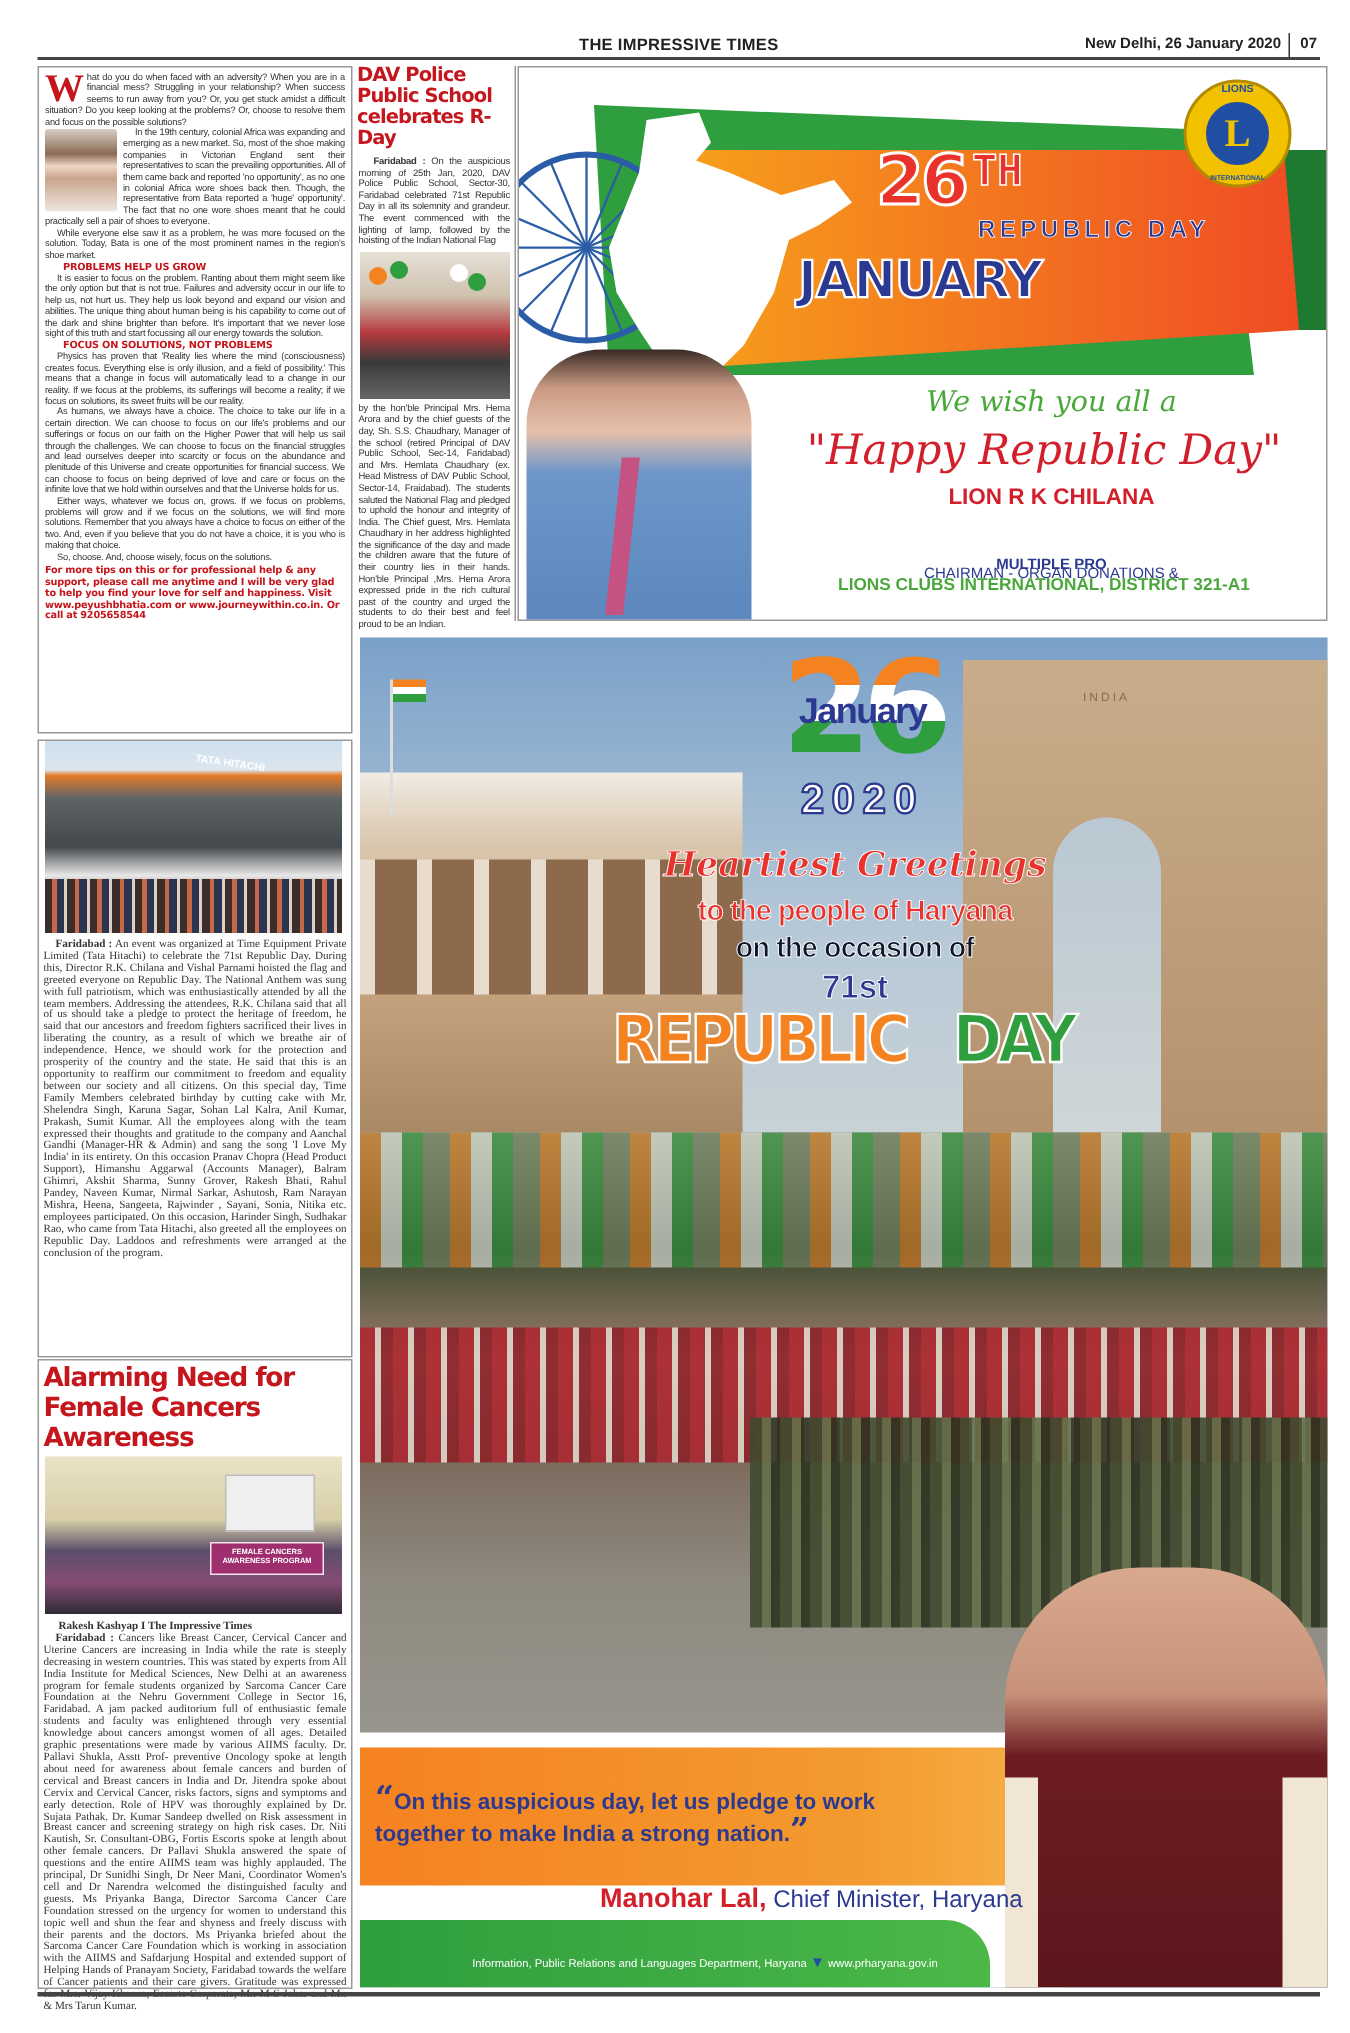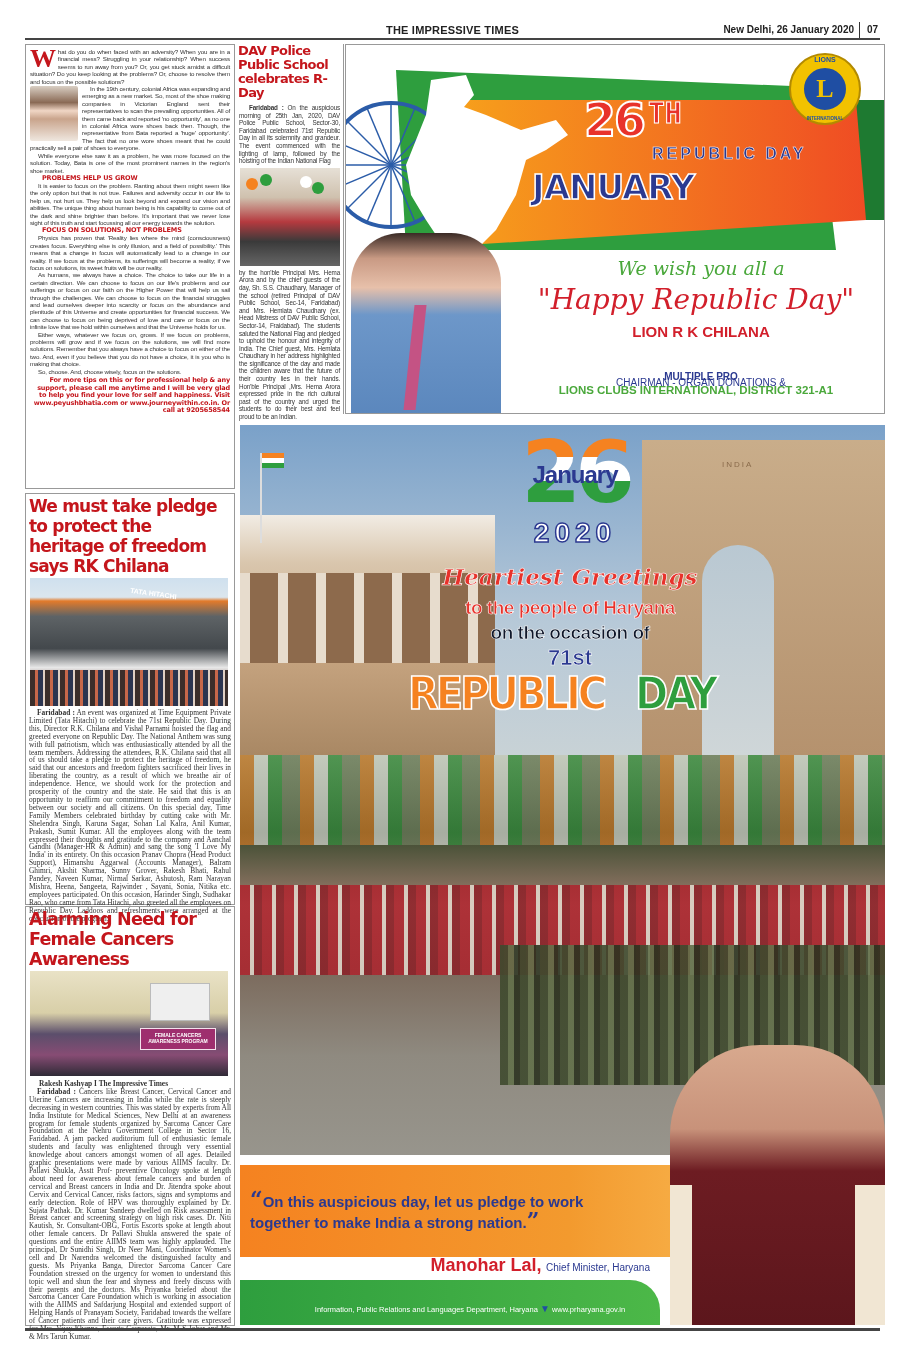--- a/index.html
+++ b/index.html
@@ -10,21 +10,21 @@
 .mh-date{position:absolute;right:26px;top:2px;font-size:10px;font-weight:bold}
 .mh-sep{position:absolute;right:20px;top:0;width:1px;height:16px;background:#333}
 .mh-page{position:absolute;right:2px;top:2px;font-size:10px;font-weight:bold}
 .box{border:1px solid #999}
 .col1a{left:25px;top:44px;width:210px;height:445px}
 .red-head{background:#c4161c;color:#fff;font-family:"DejaVu Sans",sans-serif;font-weight:bold;font-size:17px;line-height:19px;padding:3px 5px 5px 4px;letter-spacing:-.6px}
 .narrow{font-family:"Liberation Sans",sans-serif;font-size:6.2px;line-height:7.4px;text-align:justify;color:#333;letter-spacing:-.15px}
 .dropcap{float:left;font-size:26px;line-height:22px;color:#c4161c;font-weight:bold;margin-right:2px;font-family:"Liberation Serif",serif}
 .subhead{color:#c4161c;font-weight:bold;font-size:6.5px;line-height:8px;margin-left:12px;font-family:"DejaVu Sans",sans-serif}
 .photo-person{float:left;width:48px;height:55px;margin:1px 4px 2px 0;background:linear-gradient(180deg,#d9cfc4 0%,#8a6a55 30%,#f0d6c5 45%,#c9a48c 60%,#efe7df 100%);border-radius:2px;position:relative}
-.promo{color:#c4161c;font-weight:bold;text-align:right;font-size:6.5px;line-height:7.6px;margin-top:2px;font-family:"DejaVu Sans",sans-serif}
+.promo{color:#c4161c;font-weight:bold;text-align:left;font-size:6.5px;line-height:7.6px;margin-top:2px;font-family:"DejaVu Sans",sans-serif}
 .col2a{left:236px;top:44px;width:108px;height:370px}
 .dav-head{color:#c4161c;font-family:"DejaVu Sans",sans-serif;font-weight:bold;font-size:13px;line-height:14px;letter-spacing:-.6px;padding:0 2px}
 .dav-photo{width:100px;height:98px;margin:3px 4px;background:linear-gradient(180deg,#e6e0d6 0%,#cfc1ae 30%,#b53a3f 55%,#3a3a3a 75%,#666 100%);position:relative}
 .ad1{left:345px;top:44px;width:540px;height:370px;overflow:hidden;background:#fff}
 .col1b{left:25px;top:493px;width:210px;height:412px}
 .head-red-text{color:#c4161c;font-family:"DejaVu Sans",sans-serif;font-weight:bold;font-size:17px;line-height:20px;letter-spacing:-.8px;padding:2px 3px}
 .serif-small{font-family:"Liberation Serif",serif;font-size:7.4px;line-height:7.9px;text-align:justify;color:#333;padding:0 3px}
 .tata-photo{margin:0 4px;width:198px;height:128px;background:linear-gradient(180deg,#cfe0ee 0%,#dbe6ee 15%,#e37b2b 18%,#5e6366 30%,#43484c 55%,#e8e8e8 70%,#6b4a42 85%,#2d2f46 100%);position:relative}
 .col1c{left:25px;top:906px;width:210px;height:420px}
 .cancer-photo{margin:0 4px;width:198px;height:105px;background:linear-gradient(180deg,#e9e2c6 0%,#d8cfa8 40%,#5b4e6b 60%,#874c74 80%,#2f2a36 100%);position:relative}
@@ -110,21 +110,20 @@
   </div>
   <div class="wm" style="position:absolute;left:180px;top:212px;width:350px;text-align:center;font-size:19px;font-style:italic;color:#4aa83b">We wish you all a</div>
   <div class="wm" style="position:absolute;left:160px;top:238px;width:380px;text-align:center;font-size:28px;font-style:italic;color:#d21f2b">"Happy Republic Day"</div>
   <div style="position:absolute;left:180px;top:278px;width:350px;text-align:center;font-size:15px;font-weight:bold;color:#d21f2b">LION R K CHILANA</div>
   <div style="position:absolute;left:180px;top:332px;width:350px;text-align:center;font-size:10px;font-weight:normal;color:#2b3990">CHAIRMAN - ORGAN DONATIONS &amp;</div>
   <div style="position:absolute;left:180px;top:326px;width:350px;text-align:center;font-size:10px;font-weight:bold;color:#2b3990">MULTIPLE PRO</div>
   <div style="position:absolute;left:160px;top:339px;width:380px;text-align:center;font-size:11.5px;font-weight:bold;color:#4aa83b">LIONS CLUBS INTERNATIONAL, DISTRICT 321-A1</div>
 </div>
 
 <div class="abs box col1b">
-  <div class="head-red-text">We must take pledge to protect the heritage of freedom says RK Chilana</div>
   <div class="tata-photo">
     <div style="position:absolute;left:100px;top:12px;font-size:7px;font-weight:bold;color:#fff;transform:rotate(8deg)">TATA HITACHI</div>
     <div style="position:absolute;left:0;right:0;bottom:0;height:36px;background:repeating-linear-gradient(90deg,#3b2e2a 0 5px,#c7684a 5px 8px,#2c3550 8px 13px,#e0d0c4 13px 15px)"></div>
   </div>
   <div class="serif-small" style="margin-top:3px">
     <p style="text-indent:8px"><b>Faridabad :</b> <span>An event was organized at Time Equipment Private Limited (Tata Hitachi) to celebrate the 71st Republic Day. During this, Director R.K. Chilana and Vishal Parnami hoisted the flag and greeted everyone on Republic Day. The National Anthem was sung with full patriotism, which was enthusiastically attended by all the team members. Addressing the attendees, R.K. Chilana said that all of us should take a pledge to protect the heritage of freedom, he said that our ancestors and freedom fighters sacrificed their lives in liberating the country, as a result of which we breathe air of independence. Hence, we should work for the protection and prosperity of the country and the state. He said that this is an opportunity to reaffirm our commitment to freedom and equality between our society and all citizens. On this special day, Time Family Members celebrated birthday by cutting cake with Mr. Shelendra Singh, Karuna Sagar, Sohan Lal Kalra, Anil Kumar, Prakash, Sumit Kumar. All the employees along with the team expressed their thoughts and gratitude to the company and Aanchal Gandhi (Manager-HR &amp; Admin) and sang the song 'I Love My India' in its entirety. On this occasion Pranav Chopra (Head Product Support), Himanshu Aggarwal (Accounts Manager), Balram Ghimri, Akshit Sharma, Sunny Grover, Rakesh Bhati, Rahul Pandey, Naveen Kumar, Nirmal Sarkar, Ashutosh, Ram Narayan Mishra, Heena, Sangeeta, Rajwinder , Sayani, Sonia, Nitika etc. employees participated. On this occasion, Harinder Singh, Sudhakar Rao, who came from Tata Hitachi, also greeted all the employees on Republic Day. Laddoos and refreshments were arranged at the conclusion of the program.</span></p>
   </div>
 </div>
 
 <div class="abs box col1c">
@@ -172,21 +171,21 @@
   </div>
   <div style="position:absolute;left:430px;top:620px;width:215px;height:280px;background:linear-gradient(180deg,#d8a98e 0%,#c8927a 30%,#6d1c22 45%,#5c161c 100%);border-radius:90px 90px 0 0">
     <div style="position:absolute;right:0;top:140px;width:30px;height:140px;background:#f1e6d3"></div>
     <div style="position:absolute;left:0;top:140px;width:22px;height:140px;background:#f1e6d3"></div>
   </div>
   <div style="position:absolute;left:10px;top:765px;width:380px;font-size:15px;line-height:18px;font-weight:bold;color:#2b3990">
     <span style="color:#2b3990;font-size:22px;font-family:'DejaVu Serif',serif">“</span><span>On this auspicious day, let us pledge to work together to make India a strong nation.</span><span style="font-size:22px;font-family:'DejaVu Serif',serif">”</span>
   </div>
   <div style="position:absolute;left:160px;top:830px;width:250px;text-align:right;white-space:nowrap">
     <span style="font-size:18px;font-weight:bold;color:#d21f2b">Manohar Lal,</span>
-    <span style="font-size:10px;color:#2b3990">Chief Minister, Haryana</span>
+    <span style="font-size:16px;color:#2b3990">Chief Minister, Haryana</span>
   </div>
   <div style="position:absolute;left:40px;top:878px;width:380px;text-align:center;font-size:7.5px;color:#fff;white-space:nowrap">
     <span>Information, Public Relations and Languages Department, Haryana</span>
     <span style="color:#1f4ea3;font-size:10px">▼</span>
     <span>www.prharyana.gov.in</span>
   </div>
 </div>
 
 <div class="abs rule-bottom"></div>
 

